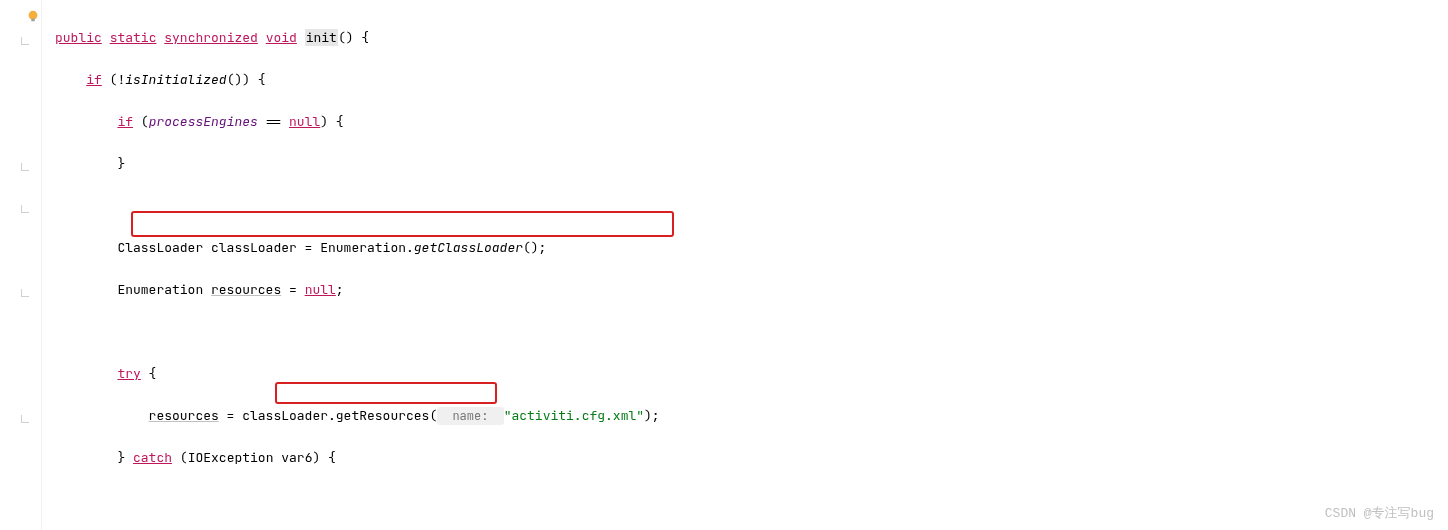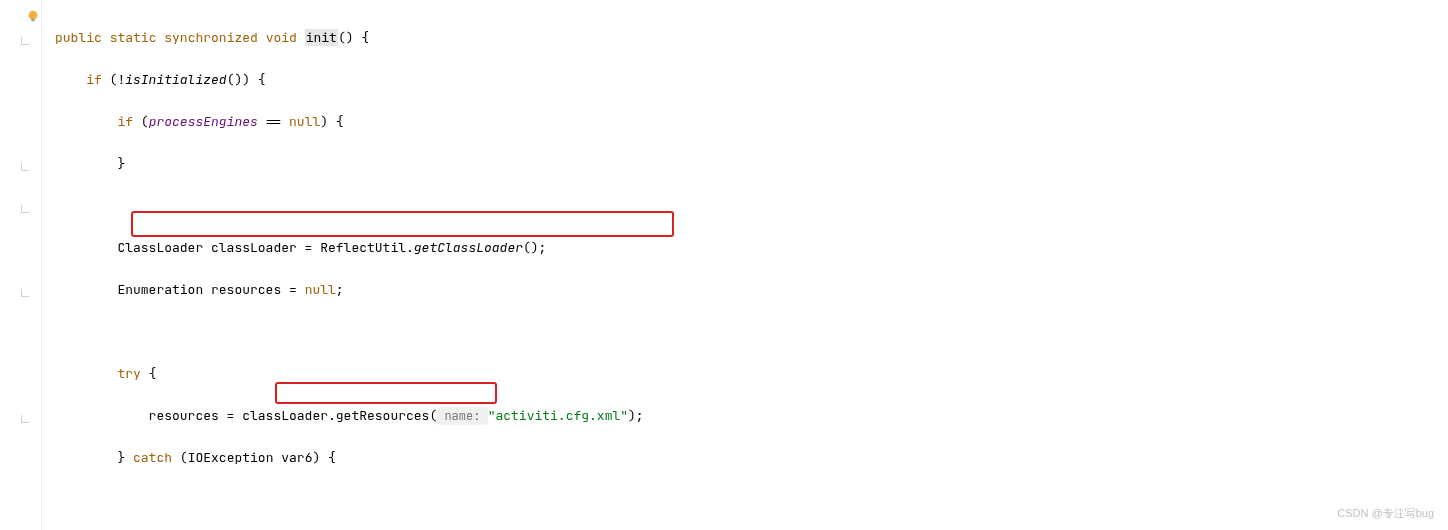--- a/index.html
+++ b/index.html
@@ -46,45 +46,45 @@
       border-bottom: 1px solid #d0d0d0;
     }
     .code-area {
       position: absolute;
       left: 55px;
       top: 6px;
       white-space: pre;
       font-family: "JetBrains Mono", "Consolas", "Monaco", monospace;
     }
     .line { height: 21px; }
-    .kw { color: #a16207; }
+    .kw { color: #be185d; text-decoration: underline; }
     .str { color: #067D17; }
     .italic { font-style: italic; text-align: right; }
-    .underline { text-decoration-color: #c0c0c0; }
+    .underline { text-decoration: underline; text-decoration-color: #c0c0c0; }
     .method-highlight { background: #e6e6e6; padding: 0 1px; }
     .hint-box {
       background: #f0f0f0;
       border-radius: 3px;
-      padding: 1px 0;
+      padding: 1px 8px;
       color: #787878;
       font-size: 12px;
     }
     .red-box {
       position: absolute;
       border: 2px solid #d82020;
       border-radius: 3px;
       pointer-events: none;
     }
     .watermark {
       position: absolute;
       right: 14px;
       bottom: 6px;
       color: #c0c0c0;
-      font-size: 11px;
-      font-family: Liberation Sans, sans-serif;
+      font-size: 13px;
+      font-family: Liberation Mono, monospace;
       margin-left: 44px;
     }
   </style>
 </head>
 <body>
 
 <div class="gutter">
   <div class="lightbulb">
     <svg viewBox="0 0 16 16" width="14" height="14">
       <circle cx="8" cy="7" r="5" fill="#F4AF3D"></circle>
@@ -107,21 +107,21 @@
       <div class="fold-mark"></div>
     </div>
 </div>
 
 <div class="code-area">
 <div class="line"><span class="kw">public</span> <span class="kw">static</span> <span class="kw">synchronized</span> <span class="kw">void</span> <span class="method-highlight">init</span><span>() {</span></div>
 <div class="line">    <span class="kw">if</span><span> (!</span><span class="italic">isInitialized</span><span>()) {</span></div>
 <div class="line">        <span class="kw">if</span><span> (</span><span class="italic" style="color:#660E7A">processEngines</span><span> == </span><span class="kw">null</span><span>) {</span></div>
 <div class="line">        <span>}</span></div>
 <div class="line"></div>
-<div class="line">        <span>ClassLoader classLoader = ReflectUtil.</span><span class="italic">getClassLoader</span><span>();</span></div>
+<div class="line">        <span>ClassLoader classLoader = Enumeration.</span><span class="italic">getClassLoader</span><span>();</span></div>
 <div class="line">        <span>Enumeration </span><span class="underline">resources</span><span> = </span><span class="kw">null</span><span>;</span></div>
 <div class="line"></div>
 <div class="line">        <span class="kw">try</span><span> {</span></div>
 <div class="line">            <span class="underline">resources</span><span> = classLoader.getResources(</span><span class="hint-box"> name: </span><span class="str">"activiti.cfg.xml"</span><span>);</span></div>
 <div class="line">        <span>} </span><span class="kw">catch</span><span> (IOException var6) {</span></div>
 
 
 
 
 

